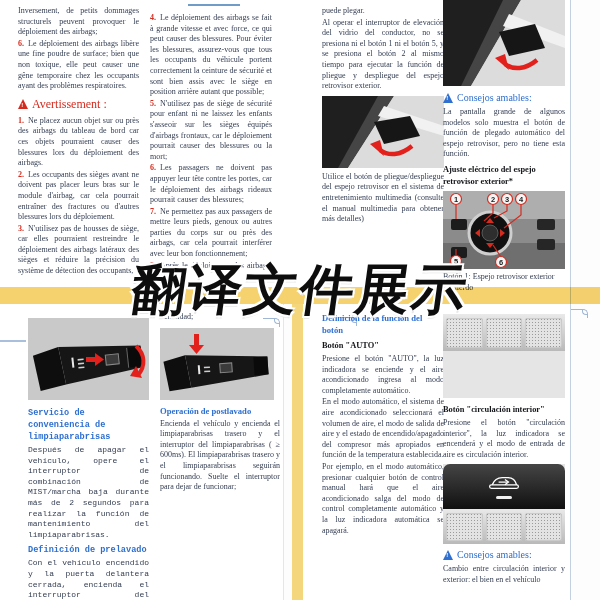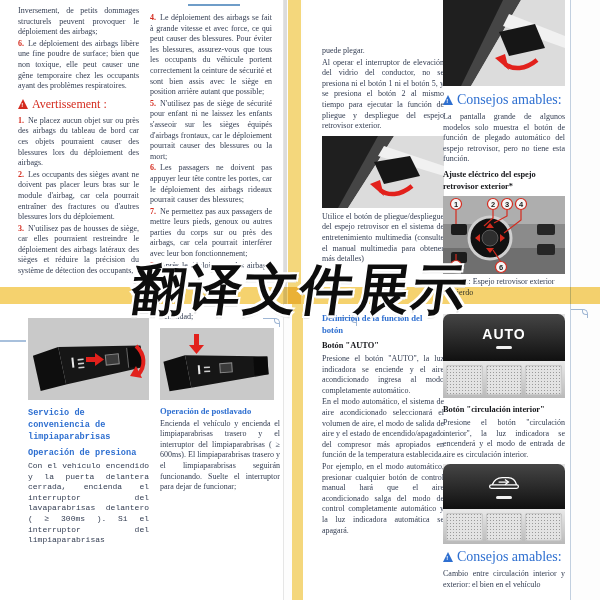--- a/index.html
+++ b/index.html
@@ -1,20 +1,20 @@
 <!DOCTYPE html>
 <html><head>
 <meta charset="utf-8">
 <style>
   html,body{margin:0;padding:0;background:#ffffff;}
   .screen{position:relative;width:600px;height:600px;overflow:hidden;background:#fdfdfd;
           font-family:"Liberation Serif",serif;}
   
   .page{position:absolute;background:#ffffff;overflow:hidden;}
-  .page-tl{left:0;top:0;width:283px;height:304px;border-right:1px solid #e3e3e3;}
+  .page-tl{left:0;top:0;width:283px;height:304px;border-right:1px solid #e3e3e3;padding-left:39px;}
   .page-tr{left:303px;top:0;width:267px;height:304px;}
   .page-bl{left:0;top:304px;width:283px;height:296px;border-right:1px solid #e6e6e6;}
   .page-br{left:303px;top:304px;width:267px;height:296px;}
   .vline-right{position:absolute;left:570px;top:0;width:1px;height:600px;background:#c2d0e0;}
   .vstrip{position:absolute;background:#f4d77c;}
   .vstrip-top{left:288px;top:0;width:13px;height:304px;}
   .vstrip-top-shadow{position:absolute;left:284px;top:0;width:3px;height:304px;background:#dcdcdc;}
   .vstrip-bottom{left:292px;top:304px;width:11px;height:296px;}
   
   .band{position:absolute;left:0;top:287px;width:600px;height:17px;background:#f5d26e;
@@ -24,21 +24,21 @@
         line-height:1;letter-spacing:2px;color:#0d0d0d;white-space:nowrap;
         text-shadow:-2px -2px 0 #fff,2px -2px 0 #fff,-2px 2px 0 #fff,2px 2px 0 #fff,0 3px 0 #e9e9e9;}
   
   .col{position:absolute;}
   .p{margin:0 0 1px 0;font-size:8px;line-height:10.6px;color:#333d52;text-align:justify;}
   .p.mb{margin-bottom:3px;}
   .num{color:#d42b1e;font-weight:bold;padding-right:4px;}
   .h-blue{margin:4px 0 2px 0;font-size:8.6px;line-height:12px;font-weight:bold;color:#2e6fd0;text-align:left;}
   .h-black{margin:4px 0 2px 0;font-size:8.4px;line-height:12px;font-weight:bold;color:#15161a;text-align:left;}
   .tips-row{display:flex;align-items:center;gap:4px;margin:5px 0 4px 0;}
-  .tips-label{font-size:14px;color:#2e6fd0;}
+  .tips-label{font-size:10px;color:#2e6fd0;}
   .warn-label{font-size:12px;color:#d42b1e;}
   .tri{position:relative;display:inline-block;width:0;height:0;flex:0 0 auto;
        border-left:5.5px solid transparent;border-right:5.5px solid transparent;}
   .tri-red{border-bottom:10px solid #d42b1e;}
   .tri-blue{border-bottom:10px solid #2e6fd0;}
   .tri::after{content:"!";position:absolute;left:-1.8px;top:2.5px;color:#fff;
        font:bold 6px "Liberation Sans",sans-serif;}
   .rule-blue{position:absolute;background:#6f9dc8;}
   
   .photo{position:relative;background:#c7c7c7;overflow:hidden;}
@@ -85,21 +85,21 @@
     <div class="col" style="left:150px;top:13px;width:122px;">
       <p class="p"><span class="num">4.</span><span>Le déploiement des airbags se fait à grande vitesse et avec force, ce qui peut causer des blessures. Pour éviter les blessures, assurez-vous que tous les occupants du véhicule portent correctement la ceinture de sécurité et sont bien assis avec le siège en position arrière autant que possible;</span></p>
       <p class="p"><span class="num">5.</span><span>N'utilisez pas de siège de sécurité pour enfant ni ne laissez les enfants s'asseoir sur les sièges équipés d'airbags frontaux, car le déploiement pourrait causer des blessures ou la mort;</span></p>
       <p class="p"><span class="num">6.</span><span>Les passagers ne doivent pas appuyer leur tête contre les portes, car le déploiement des airbags rideaux pourrait causer des blessures;</span></p>
       <p class="p"><span class="num">7.</span><span>Ne permettez pas aux passagers de mettre leurs pieds, genoux ou autres parties du corps sur ou près des airbags, car cela pourrait interférer avec leur bon fonctionnement;</span></p>
       <p class="p"><span class="num">8.</span><span>Après le déploiement des airbags, certains</span></p>
     </div>
   </div>
 
   <div class="page page-tr">
-    <div class="col" style="left:19px;top:6px;width:122px;margin-top:40px;">
+    <div class="col" style="left:19px;top:6px;width:122px;">
       <p class="p"><span>puede plegar.</span></p>
       <p class="p"><span>Al operar el interruptor de elevación del vidrio del conductor, no se presiona ni el botón 1 ni el botón 5, y se presiona el botón 2 al mismo tiempo para ejecutar la función de pliegue y despliegue del espejo retrovisor exterior.</span></p>
       <div class="photo" style="width:122px;height:72px;margin:4px 0;">
         <svg width="122" height="72" viewBox="0 0 122 72">
           <rect width="122" height="72" fill="#d2d2d2"></rect>
           <polygon points="0,0 72,0 26,72 0,72" fill="#454545"></polygon>
           <polygon points="0,0 56,0 16,72 0,72" fill="#1f1f1f"></polygon>
           <polygon points="72,0 122,0 122,72 26,72" fill="#dcdcdc"></polygon>
           <polygon points="62,10 122,30 122,40 56,20" fill="#f1f1f1"></polygon>
           <polygon points="52,26 88,20 98,40 62,48" fill="#161616"></polygon>
@@ -187,21 +187,22 @@
             <rect x="100" y="34" width="14" height="20" fill="#0a0a0a"></rect>
             <line x1="100" y1="34" x2="100" y2="54" stroke="#666"></line>
           </g>
           <rect x="58" y="39" width="9" height="5" fill="#e2211c"></rect>
           <polygon points="67,35 76,41.5 67,48" fill="#e2211c"></polygon>
           <path d="M108,28 C117,36 118,48 110,57" stroke="#e2211c" stroke-width="4" fill="none"></path>
           <polygon points="102,58 114,60 108,48" fill="#e2211c"></polygon>
         </svg>
       </div>
       <p class="h-blue">Servicio de conveniencia de limpiaparabrisas</p>
-      <p class="h-blue">Operación de presiona</p>
+      <p class="p"><span>Después de apagar el vehículo, opere el interruptor de combinación de MIST/marcha baja durante más de 2 segundos para realizar la función de mantenimiento del limpiaparabrisas.</span></p>
+      <p class="h-blue">Definición de prelavado</p>
       <p class="p"><span>Con el vehículo encendido y la puerta delantera cerrada, encienda el interruptor del lavaparabrisas delantero ( ≥ 300ms ). Si el interruptor del limpiaparabrisas</span></p>
     </div>
     <div class="col" style="left:152px;top:8px;width:120px;margin-left:8px;">
       <p class="p"><span>velocidad;</span></p>
       <div class="photo" style="width:114px;height:72px;margin:5px 0;">
         <svg width="114" height="72" viewBox="0 0 114 72">
           <rect width="114" height="72" fill="#c9c9c9"></rect>
           <g transform="rotate(-4 56 40)">
             <polygon points="4,30 26,25 30,58 8,60" fill="#0e0e0e"></polygon>
             <polygon points="26,25 108,32 108,50 30,58" fill="#161616"></polygon>
@@ -224,24 +225,20 @@
     <div class="curl" style="left:37px;top:13px;"></div>
     <div class="col" style="left:19px;top:8px;width:122px;">
       <p class="h-blue" style="margin-top:0;">Definición de la función del botón</p>
       <p class="h-black">Botón "AUTO"</p>
       <p class="p"><span>Presione el botón "AUTO", la luz indicadora se enciende y el aire acondicionado ingresa al modo completamente automático.</span></p>
       <p class="p"><span>En el modo automático, el sistema de aire acondicionado seleccionará el volumen de aire, el modo de salida de aire y el estado de encendido/apagado del compresor más apropiados en función de la temperatura establecida.</span></p>
       <p class="p"><span>Por ejemplo, en el modo automático, presionar cualquier botón de control manual hará que el aire acondicionado salga del modo de control completamente automático y la luz indicadora automática se apagará.</span></p>
     </div>
     <div class="col" style="left:140px;top:10px;width:122px;">
       <div class="photo" style="width:122px;height:84px;margin:0 0 6px 0;background:#e5e5e5;">
-        <div class="panel-dark">
-          <div class="auto-label">AUTO</div>
-          <div class="ind-bar"></div>
-        </div>
         <div class="vents">
           <div class="vent"></div>
           <div class="vent"></div>
           <div class="vent"></div>
         </div>
       </div>
       <p class="h-black">Botón "circulación interior"</p>
       <p class="p"><span>Presione el botón "circulación interior", la luz indicadora se encenderá y el modo de entrada de aire es circulación interior.</span></p>
       <div class="photo" style="width:122px;height:80px;margin:4px 0;background:#e5e5e5;">
         <div class="panel-dark">

